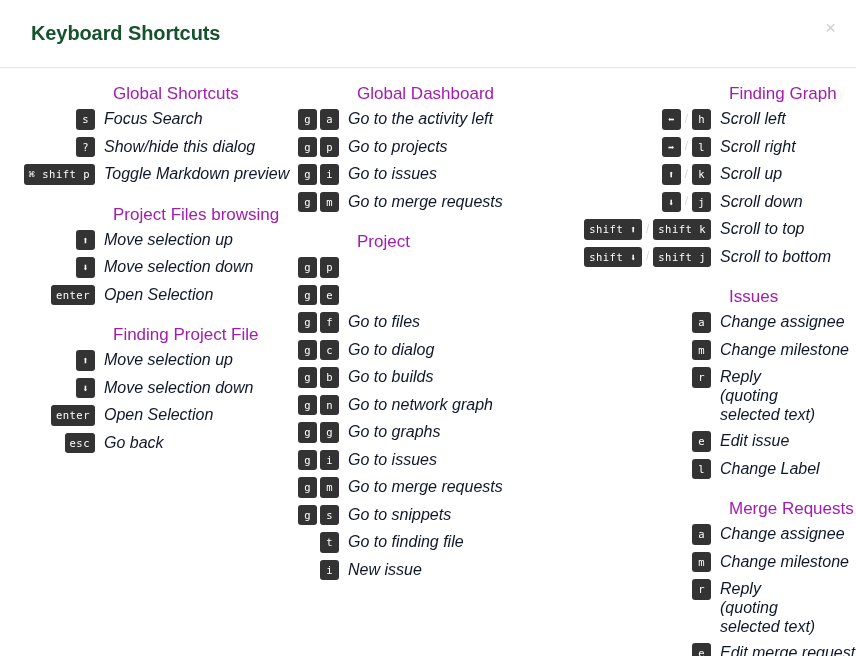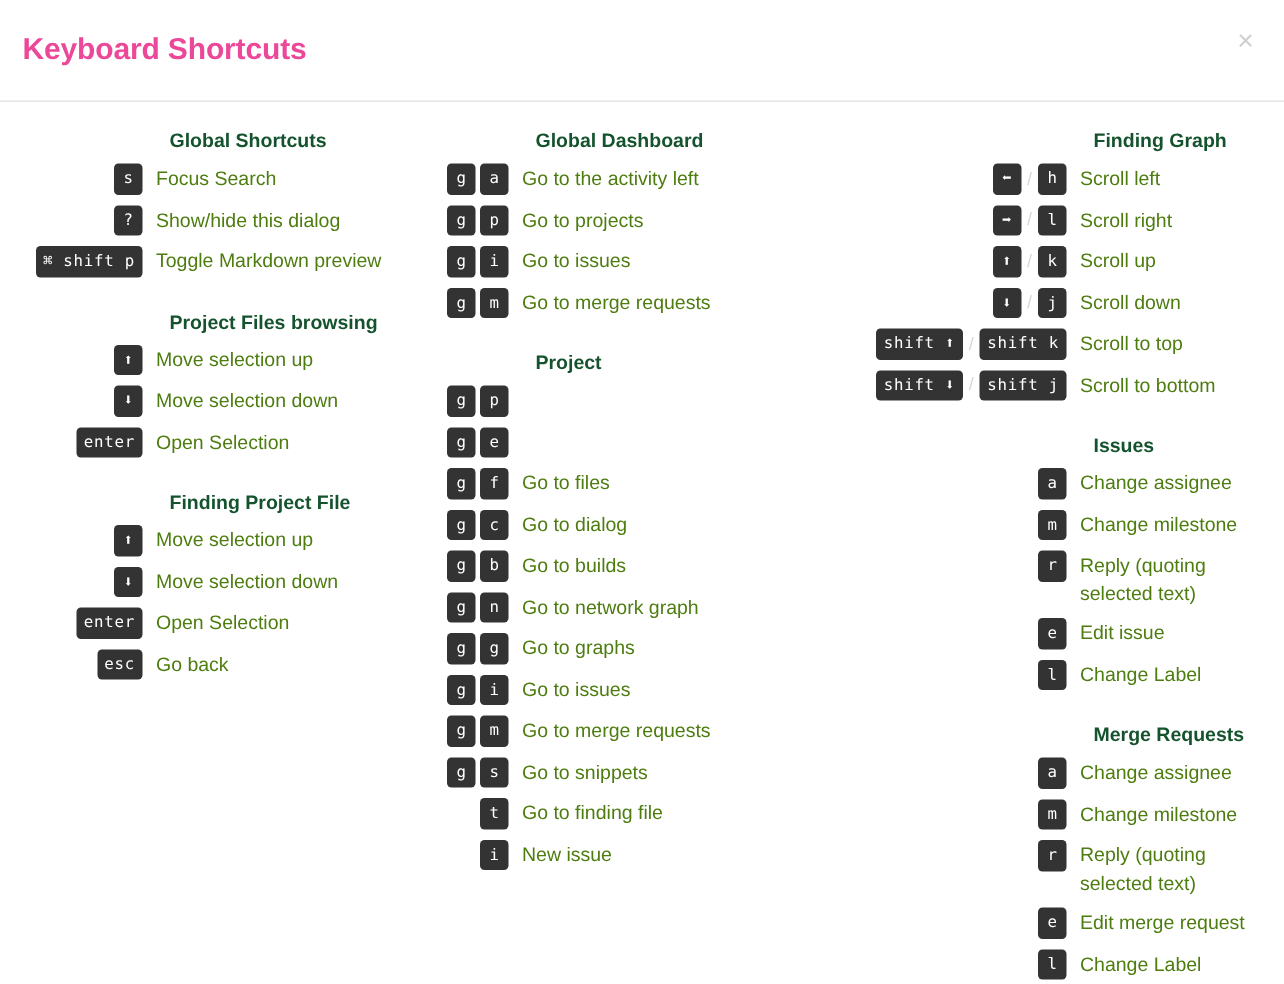--- a/index.html
+++ b/index.html
@@ -25,23 +25,23 @@
     height: 68px;
     border-bottom: 1px solid #e5e5e5;
     display: flex;
     align-items: center;
     padding: 0 15px;
     position: relative;
   }
   .modal-title {
     font-size: 20px;
     font-weight: bold;
-    color: #ec4899;
+    color: #14532d;
     letter-spacing: -0.1px;
-    margin: 0;
+    margin: 16px;
     padding-left: 0px;
   }
   .close-btn {
     position: absolute;
     right: 14px;
     top: 14px;
     font-size: 19px;
     line-height: 1;
     color: #cfcfcf;
     background: none;
@@ -61,23 +61,23 @@
     flex: 0 0 auto;
   }
   .col-1 { width: 292px; }
   .col-2 { width: 288px; }
   .col-3 { width: 276px; }
 
   .group { margin-bottom: 2px; }
   .group-gap { height: 15px; }
 
   .group-title {
-    font-size: 13px;
-    font-weight: bold;
-    color: #14532d;
+    font-size: 17px;
+    font-weight: normal;
+    color: #a21caf;
     padding-left: 4px;
     margin: 0 0 7px 0;
     line-height: 16px;
   }
 
   
   .row {
     display: flex;
     align-items: flex-start;
     margin-bottom: 7px;
@@ -87,24 +87,25 @@
     text-align: right;
     display: flex;
     justify-content: flex-end;
     align-items: center;
     gap: 3px;
     padding-right: 9px;
     min-height: 19px;
   }
   .desc {
     flex: 1 1 auto;
-    font-size: 13px;
-    color: #4d7c0f;
+    font-size: 16px;
+    color: #0f172a;
     line-height: 19px;
     padding-top: 0px;
+    font-style: italic;
   }
   .desc.wrap { max-width: 96px; }
 
   kbd {
     display: inline-block;
     background: #333333;
     color: #ffffff;
     border-radius: 3px;
     font-family: "DejaVu Sans Mono", monospace;
     font-size: 10.5px;

